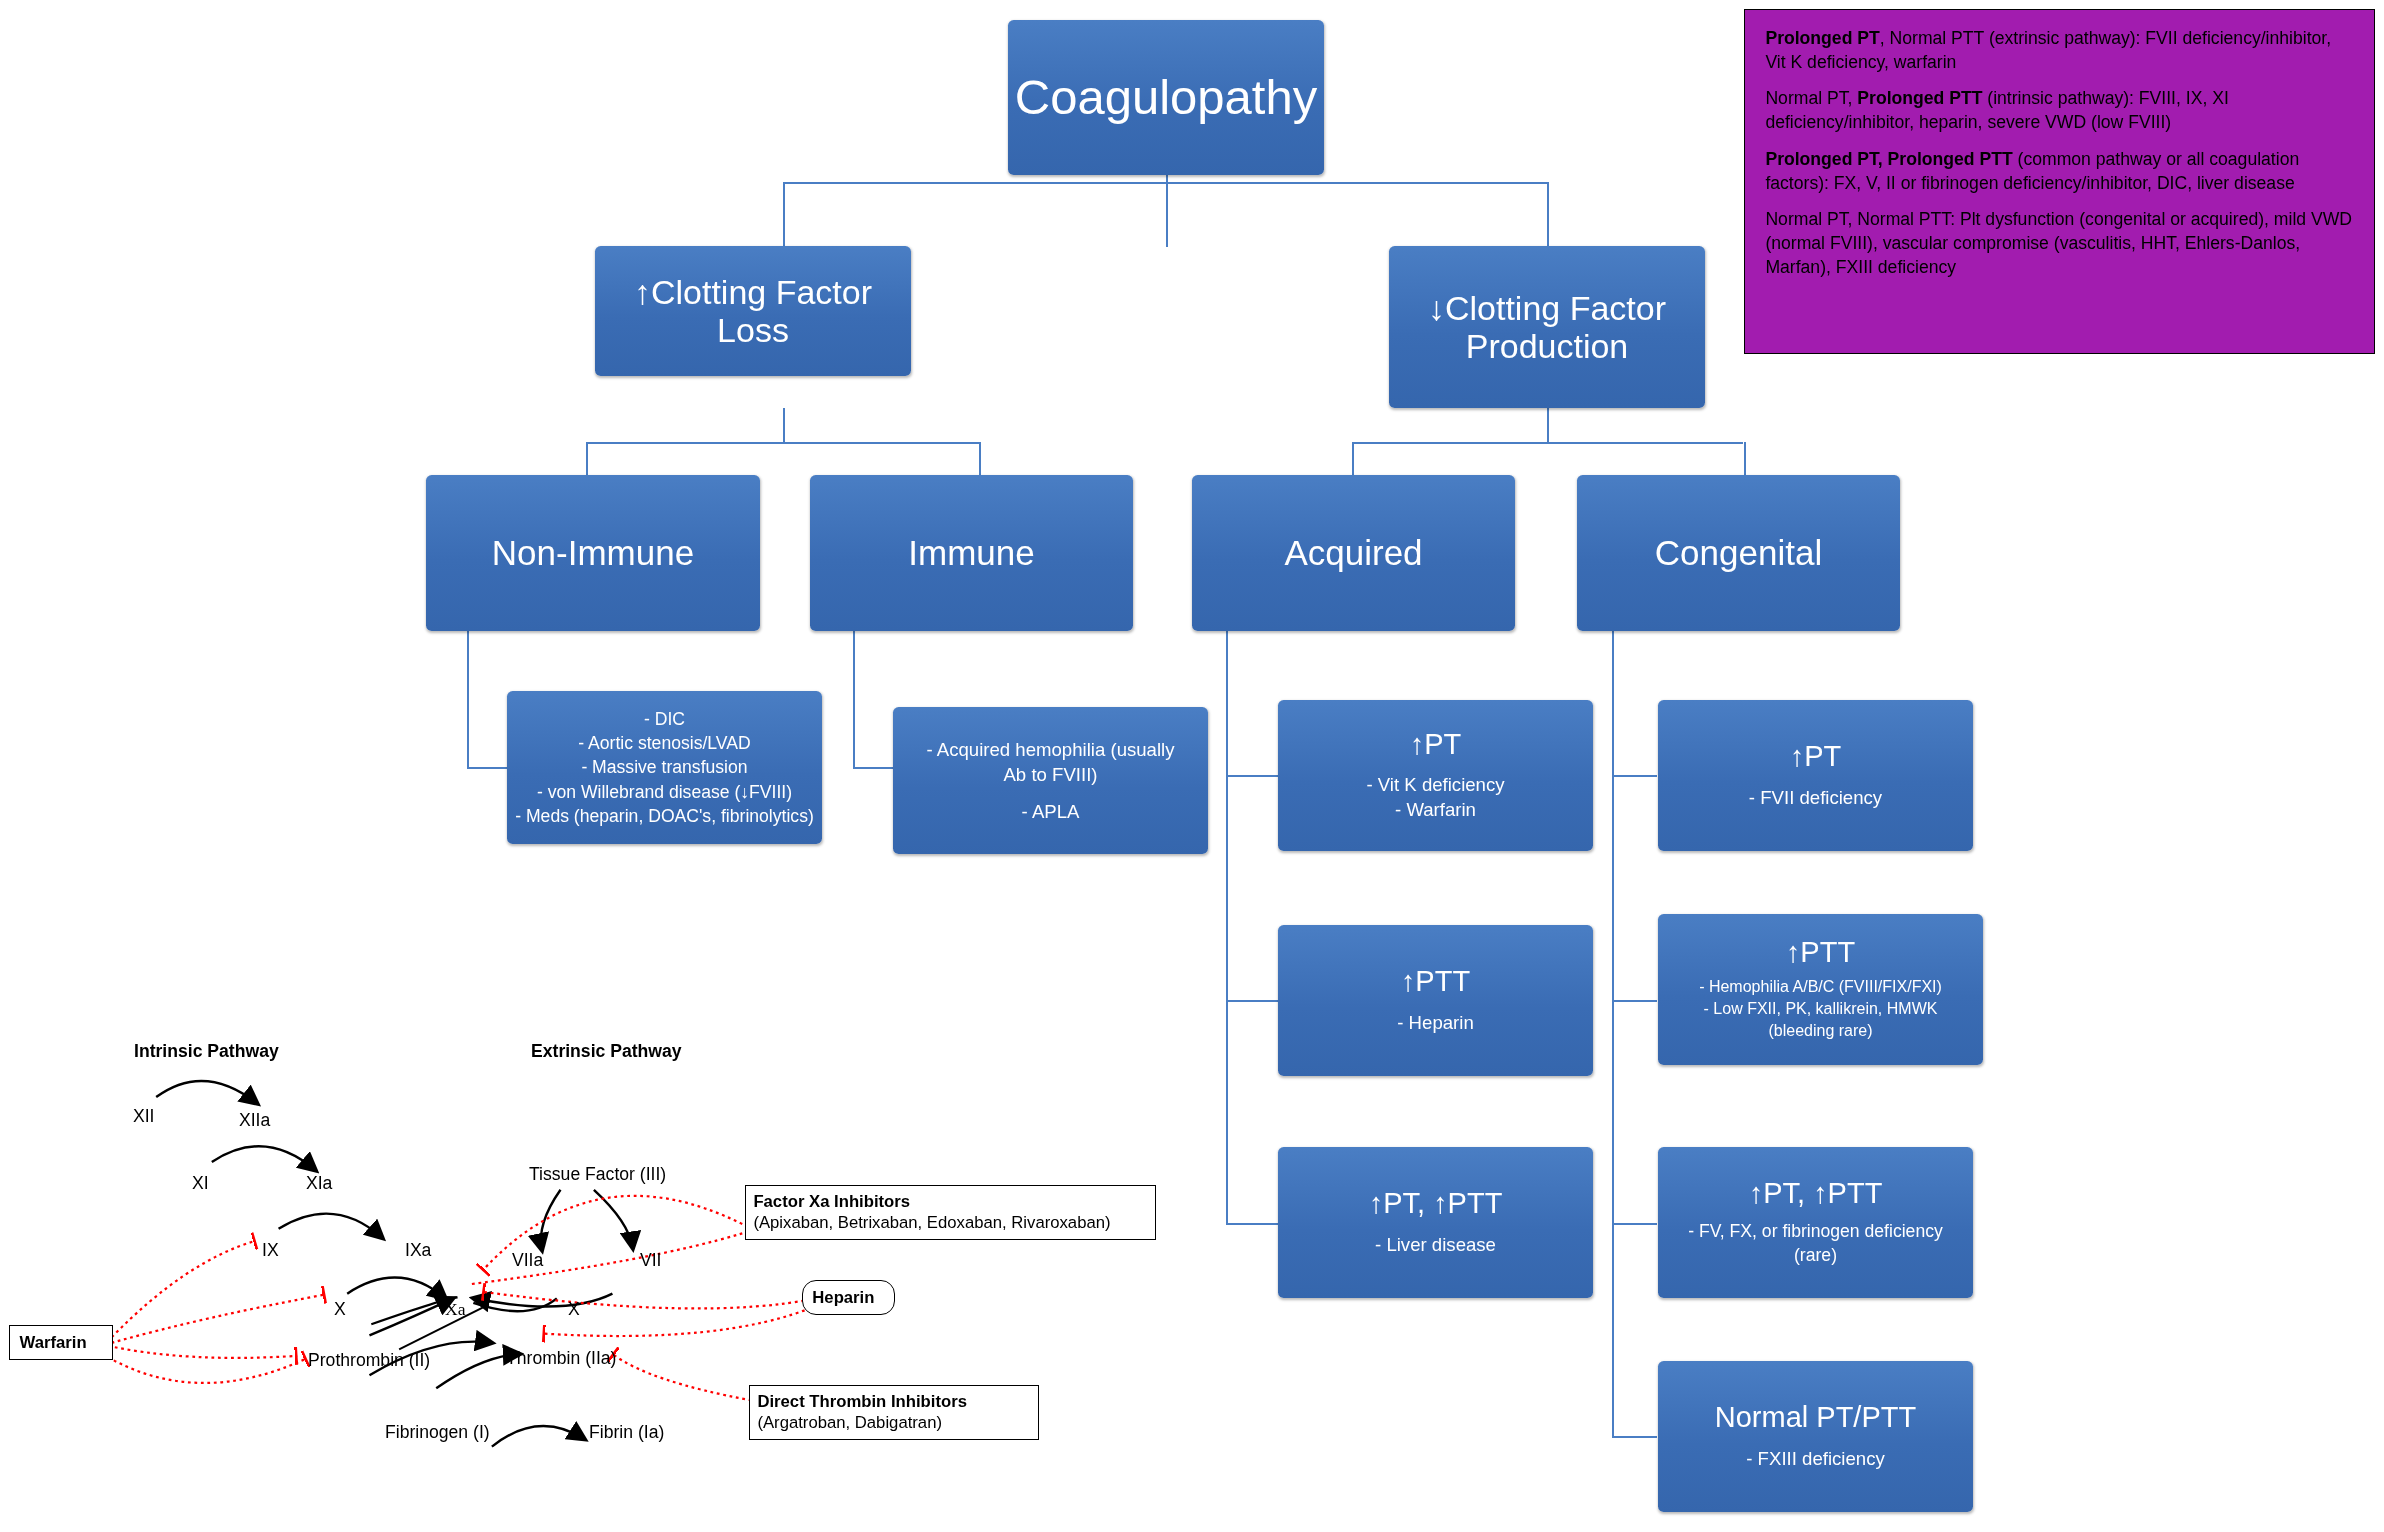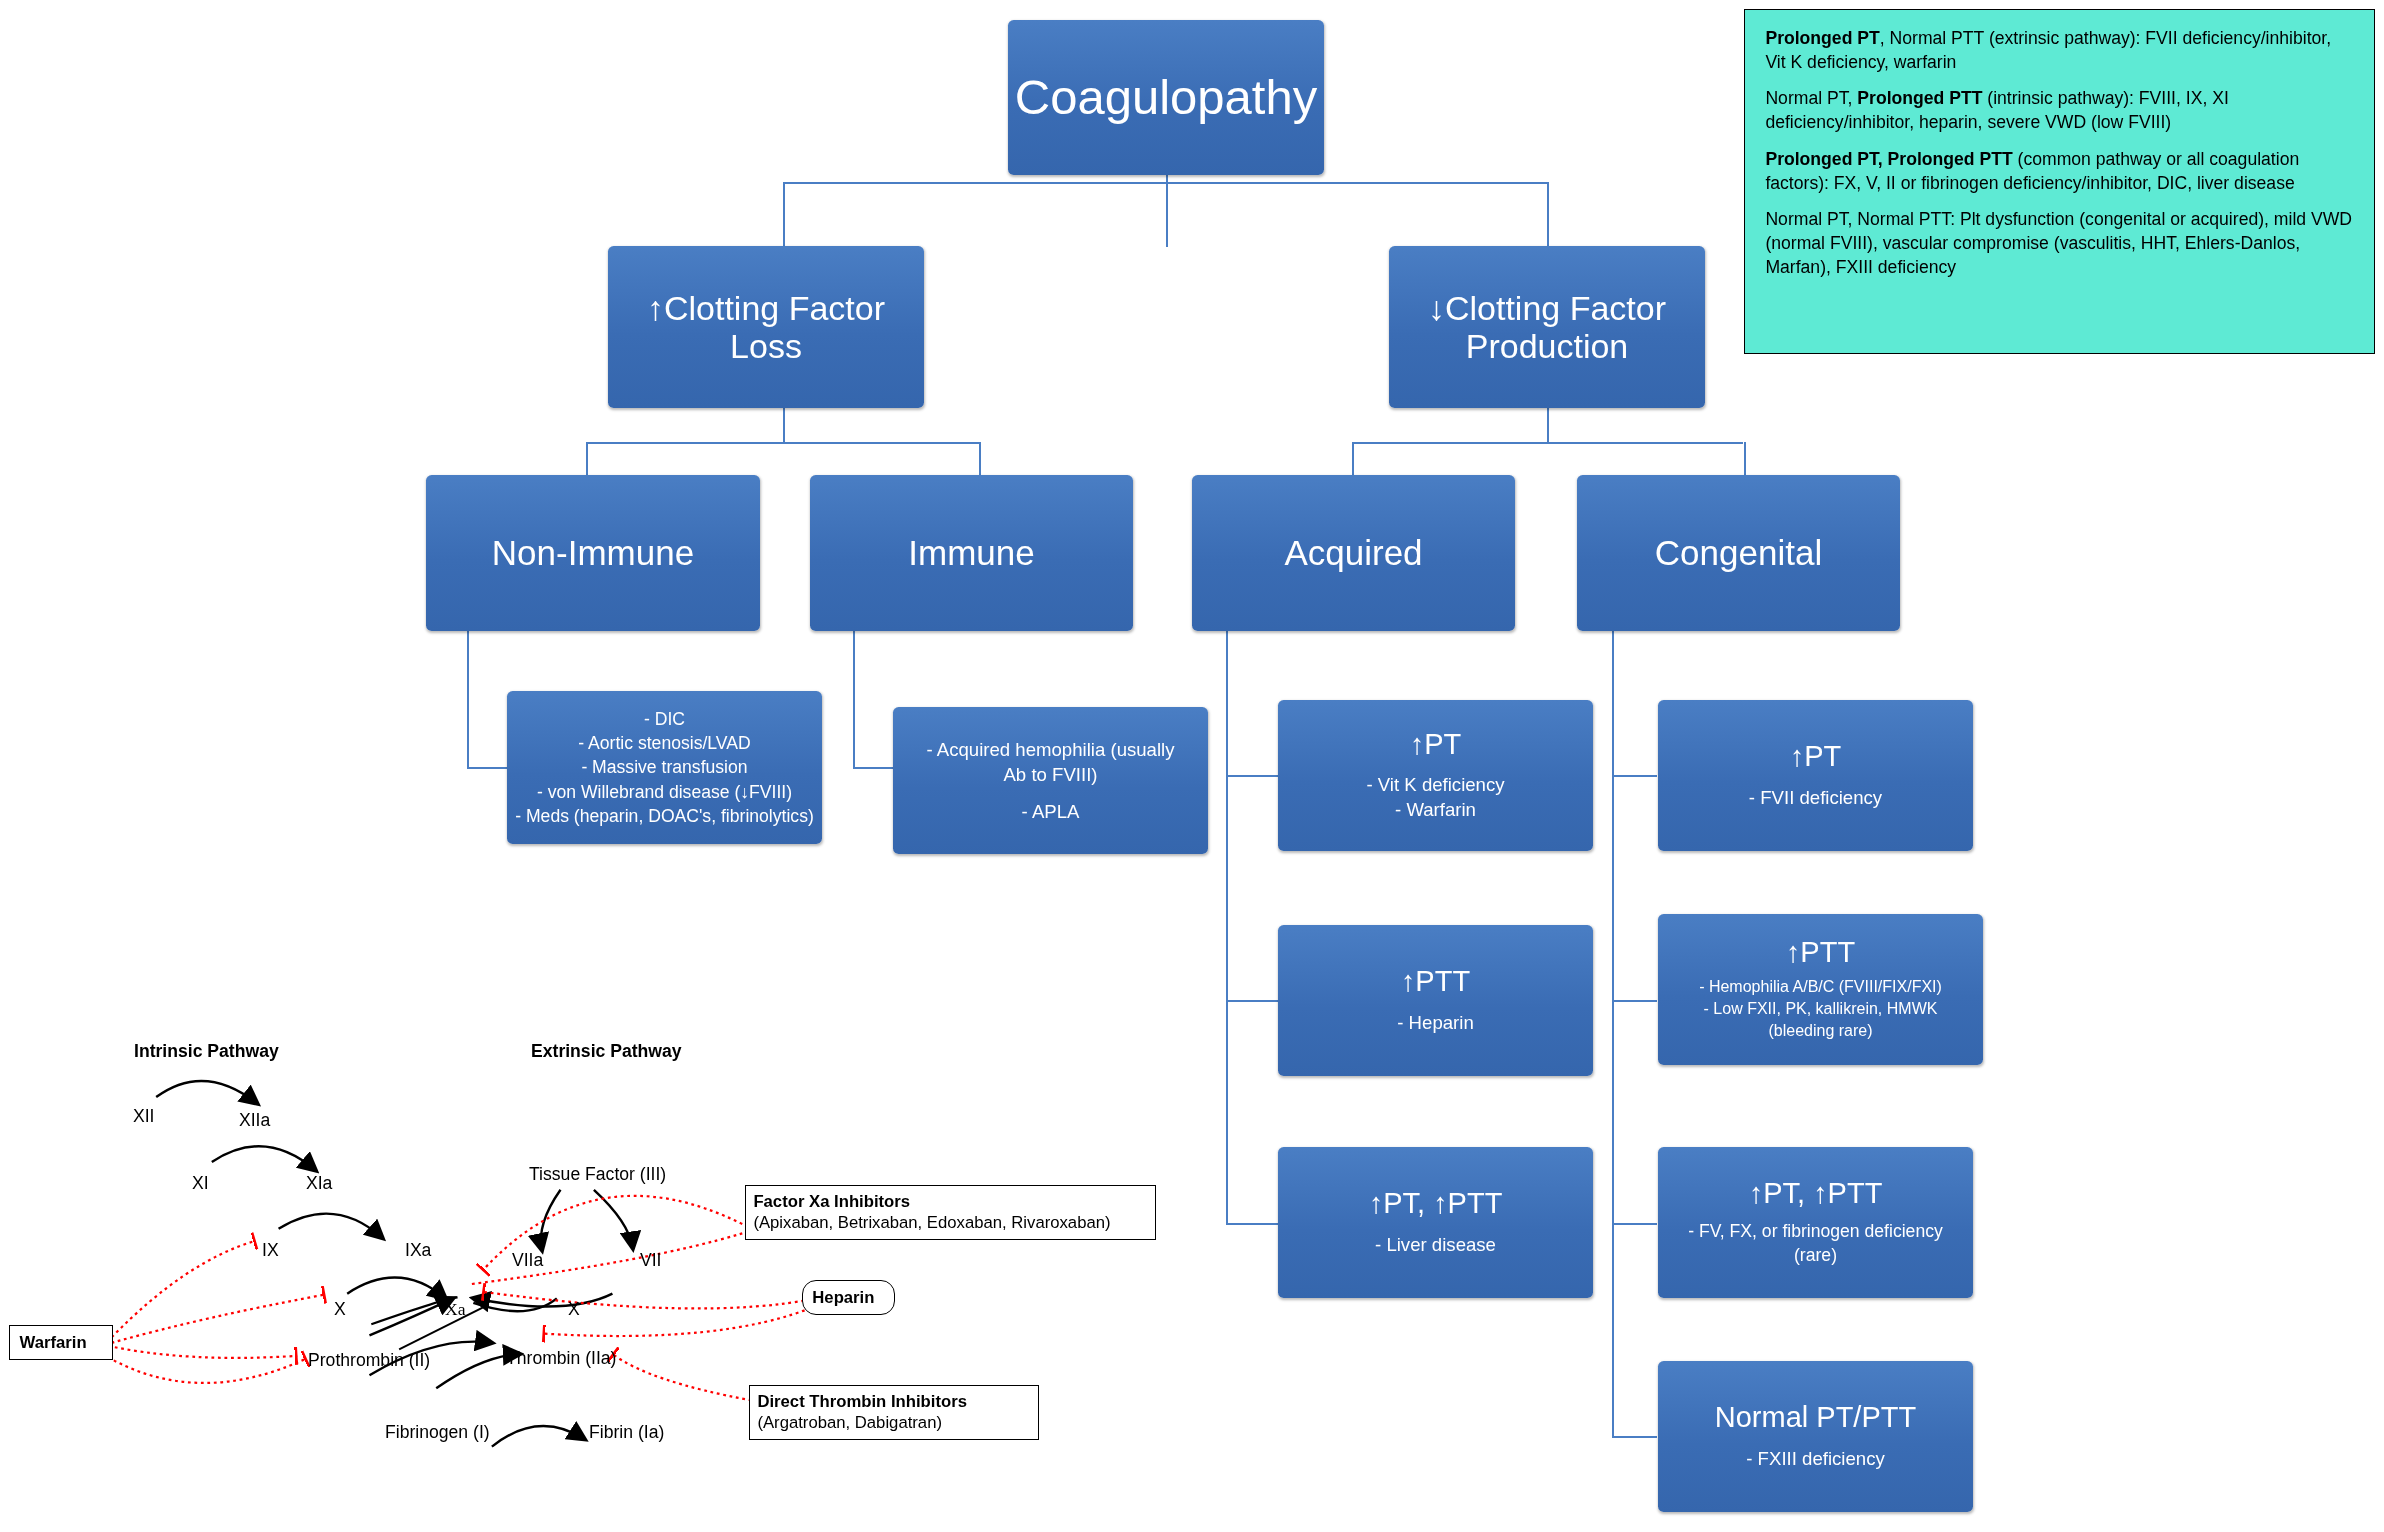--- a/index.html
+++ b/index.html
@@ -7,21 +7,21 @@
   #canvas{position:relative;width:2385px;height:1532px;}
   .box{position:absolute;background:linear-gradient(180deg,#4a7ec4 0%,#3a6cb4 55%,#3566ad 100%);
        border-radius:5.6px;color:#fff;display:flex;flex-direction:column;align-items:center;justify-content:center;
        text-align:center;box-shadow:0.9px 1.9px 2.8px rgba(0,0,0,.28);}
   .box .ttl{font-weight:400;line-height:1.12;}
   .box .lines{line-height:1.38;}
   .box .lines div{white-space:nowrap;}
   .ln{position:absolute;background:#4a7ec4;}
   .ln.h{height:1.9px;}
   .ln.v{width:1.9px;}
-  .legend{position:absolute;border:1.9px solid #000;background:#5eead4;box-sizing:border-box;}
+  .legend{position:absolute;border:1.9px solid #000;background:#a21caf;box-sizing:border-box;}
   .legend p{margin:0 0 13px 0;font-size:17.6px;line-height:1.35;}
   .legend p:last-child{margin-bottom:6px;}
   .legend b{font-weight:bold;}
   .cascade-label{position:absolute;font-size:17.6px;font-weight:bold;}
   .node{position:absolute;font-size:17.6px;white-space:nowrap;}
   .tagbox{position:absolute;border:1.9px solid #000;background:#fff;box-sizing:border-box;
           font-size:16.7px;line-height:1.3;padding:4.6px 7.4px;}
   .tagbox b{font-weight:bold;display:block;}
   svg.arrows{position:absolute;left:0;top:0;width:2385px;height:1532px;pointer-events:none;}
 </style>
@@ -59,21 +59,21 @@
   <div class="ln v" style="left:1612px;top:631px;height:807px;"></div>
   <div class="ln h" style="left:1612px;top:775px;width:45px;"></div>
   <div class="ln h" style="left:1612px;top:1000px;width:45px;"></div>
   <div class="ln h" style="left:1612px;top:1223px;width:45px;"></div>
   <div class="ln h" style="left:1612px;top:1436px;width:45px;"></div>
 
   <div class="box" style="left:1008px;top:20.4px;width:316px;height:155px;">
     <div class="ttl" style="font-size:49px;">Coagulopathy</div>
   </div>
 
-  <div class="box" style="left:608px;top:246px;width:316px;height:162px;">
+  <div class="box" style="left:595px;top:246px;width:316px;height:130px;">
     <div class="ttl" style="font-size:34px;padding:0 13px;">↑Clotting Factor Loss</div>
   </div>
 
   <div class="box" style="left:1389px;top:246px;width:316px;height:162px;">
     <div class="ttl" style="font-size:34px;padding:0 13px;">↓Clotting Factor Production</div>
   </div>
 
   <div class="box" style="left:426px;top:475px;width:334px;height:156px;">
     <div class="ttl" style="font-size:35px;">Non-Immune</div>
   </div>

